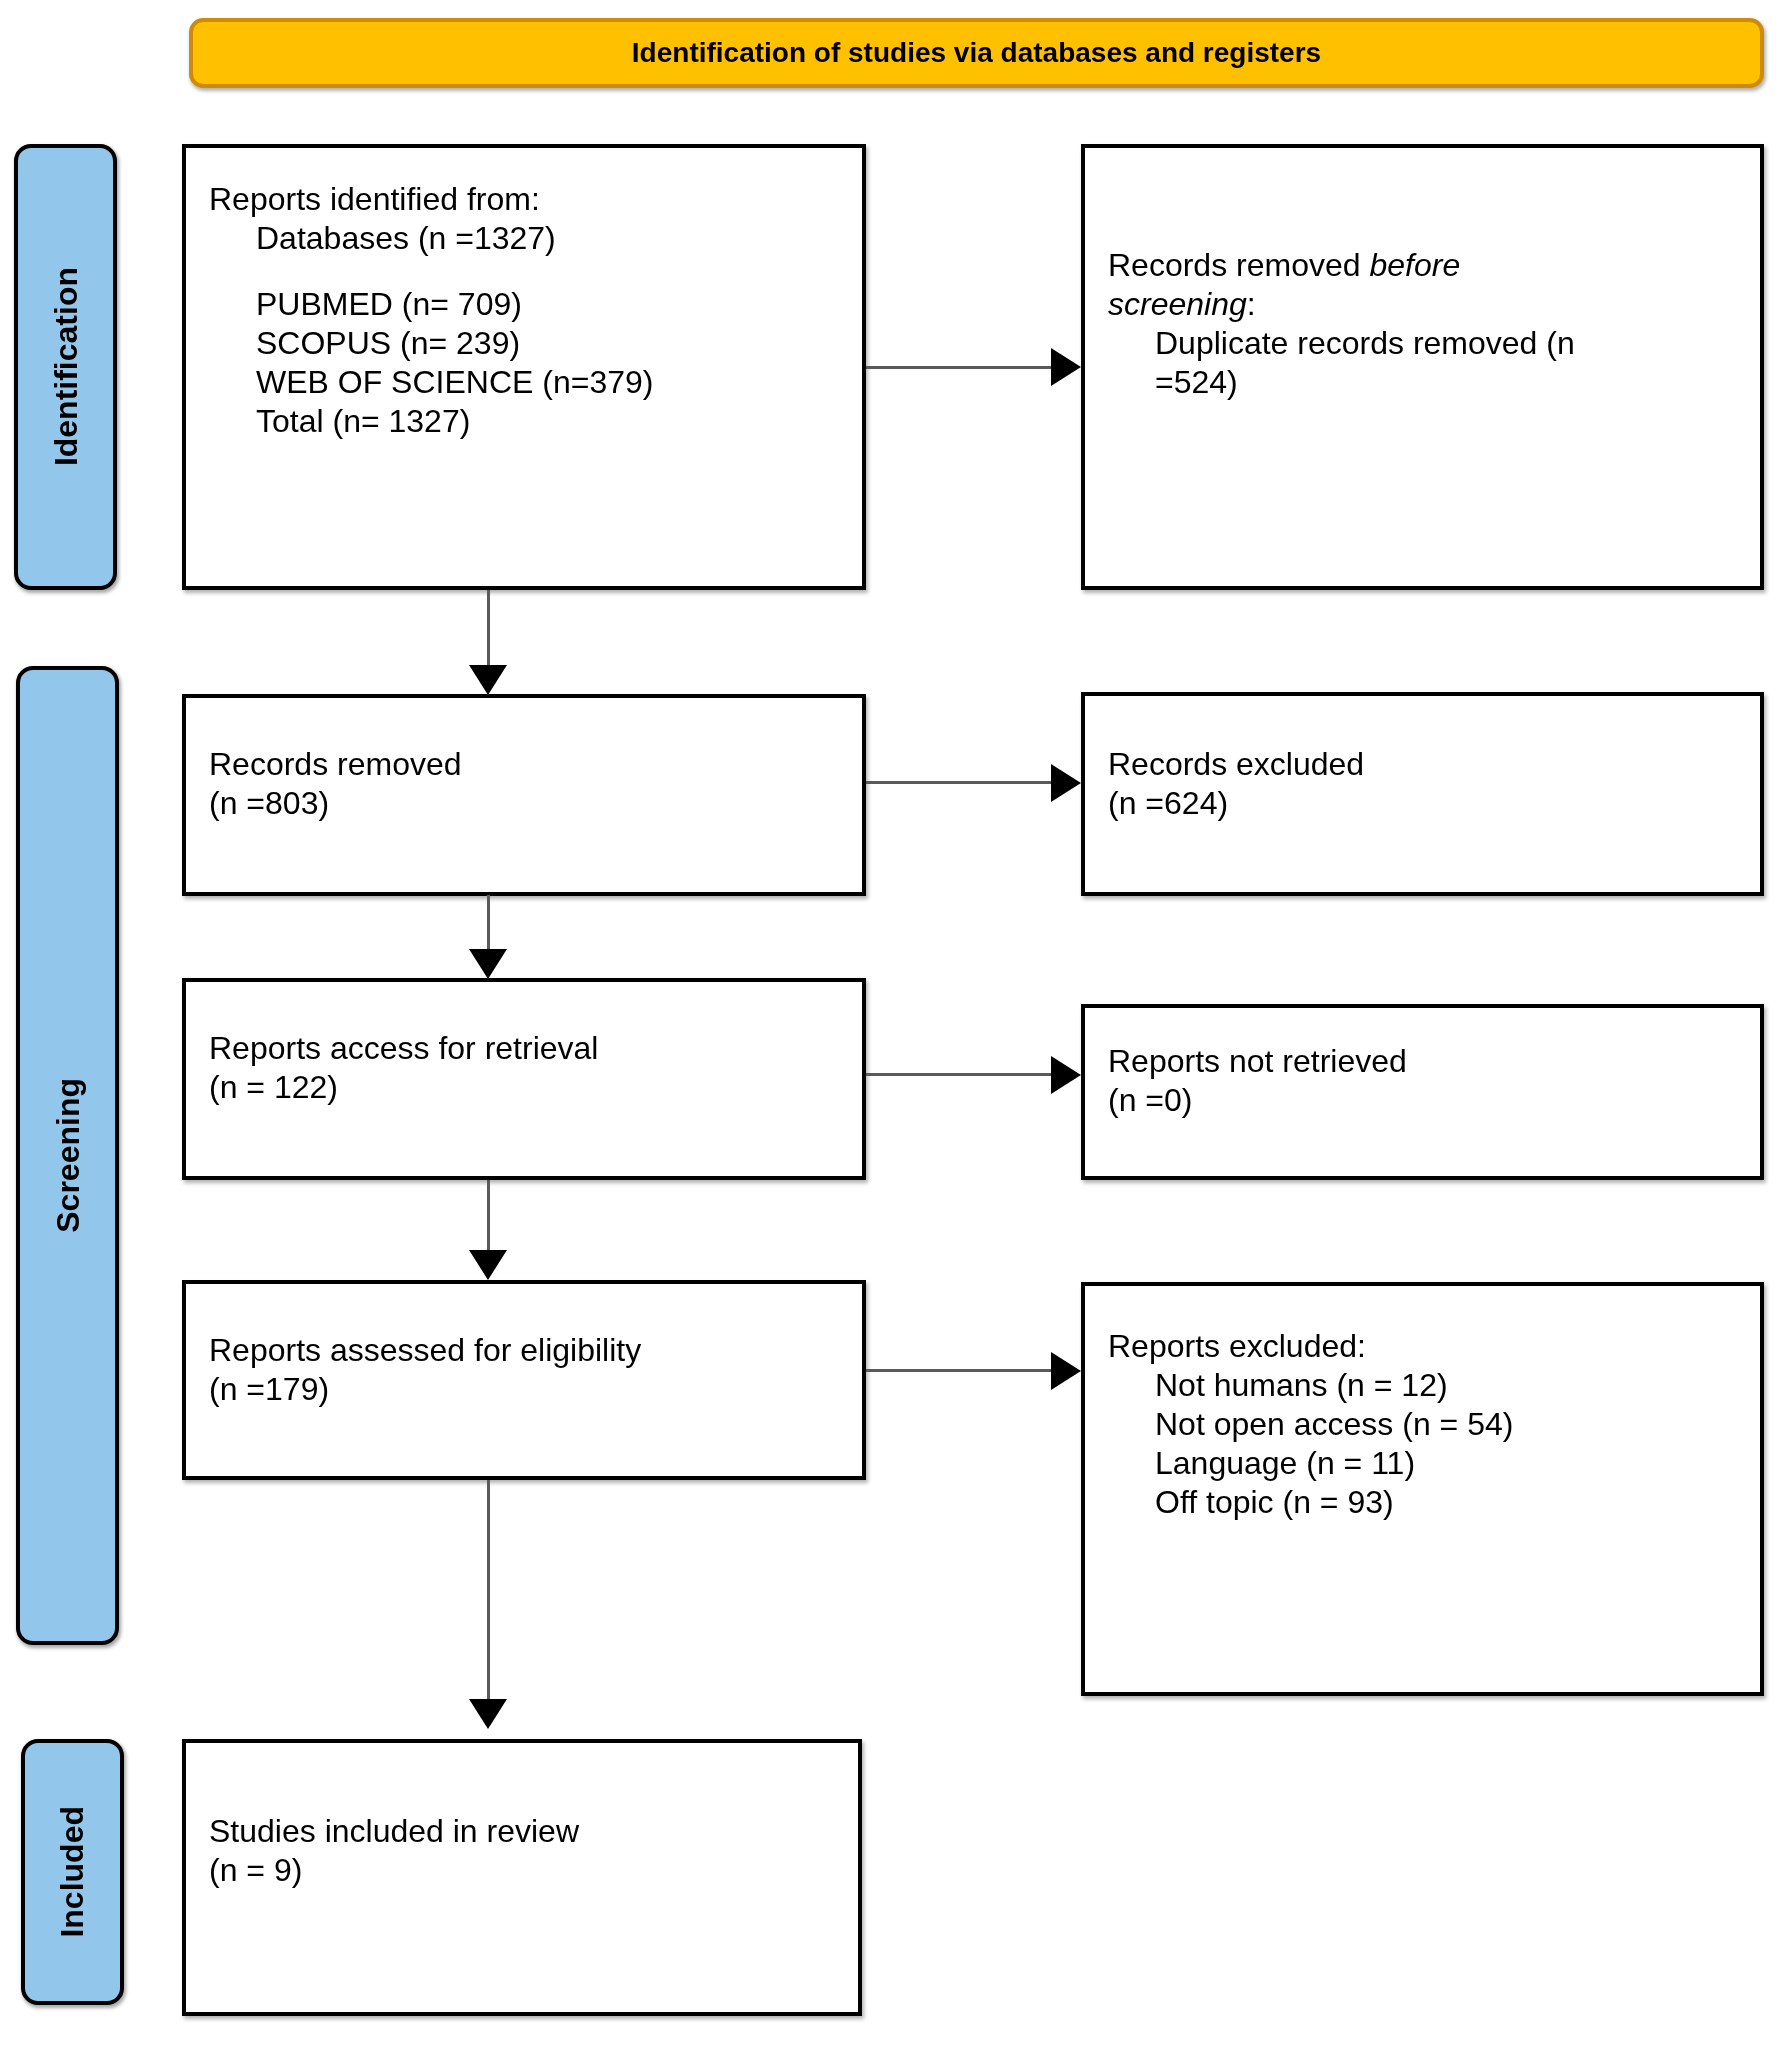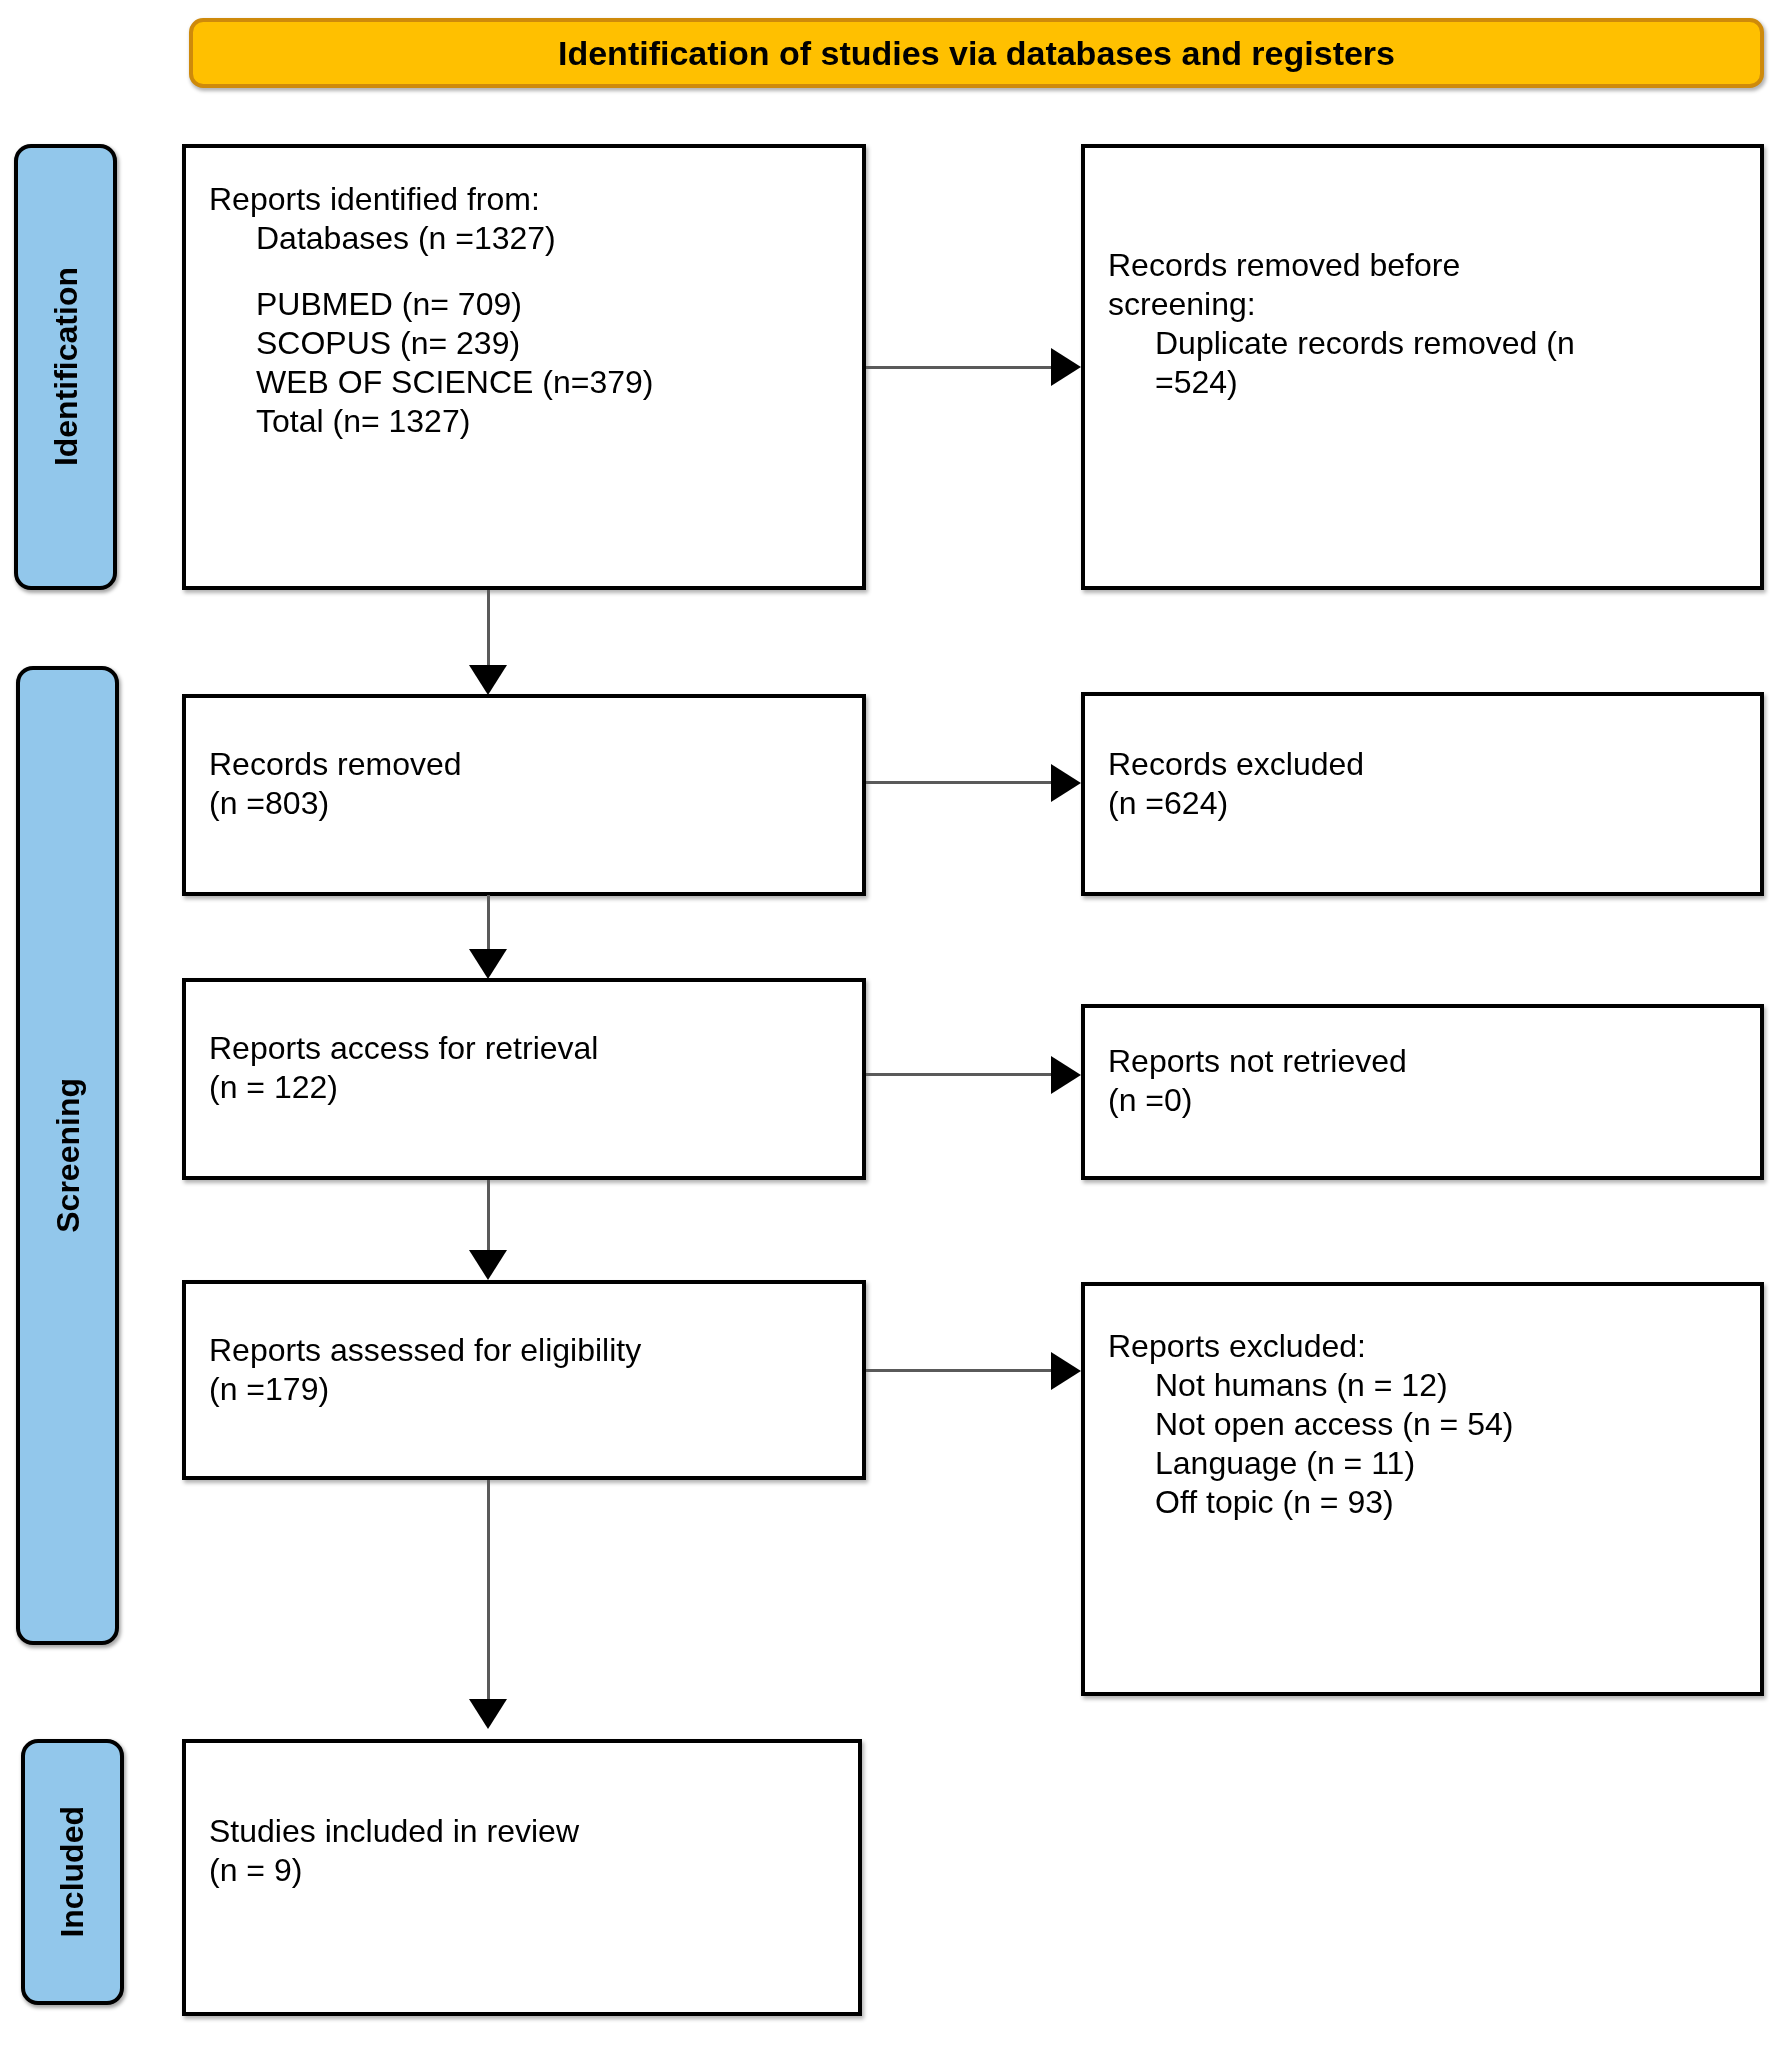--- a/index.html
+++ b/index.html
@@ -30,21 +30,21 @@
     background: #FFC000;
     border: 4.5px solid #CE8A0B;
     border-radius: 14.2px;
     box-sizing: border-box;
     display: flex;
     align-items: center;
     justify-content: center;
     box-shadow: 1.9px 2.6px 3.9px rgba(0,0,0,0.30);
   }
   .banner-text {
-    font-size: 34px;
+    font-size: 28px;
     font-weight: bold;
     letter-spacing: 0px;
     color: #000000;
     line-height: 1;
     text-align: center;
   }
 
   
   .phase {
     position: absolute;
@@ -79,21 +79,21 @@
     position: absolute;
     left: 23px;
     right: 17px;
     font-size: 32px;
     line-height: 1.22;
     color: #000000;
   }
   .box-body .ln { display: block; white-space: pre-wrap; }
   .box-body .ln.indent { padding-left: 47px; }
   .box-body .ln.gap { height: 0.85em; }
-  .box-body .ital { }
+  .box-body .ital { font-style: italic; }
 
   
   .vline {
     position: absolute;
     width: 3.2px;
     background: #5a5a5a;
   }
   .varrow {
     position: absolute;
     width: 0;

